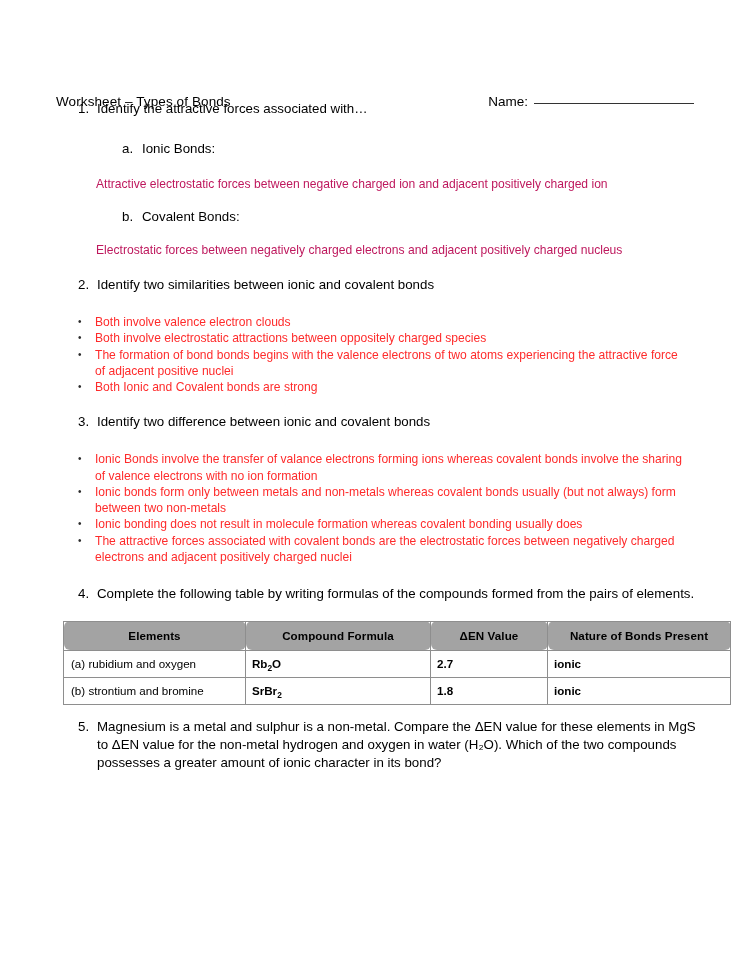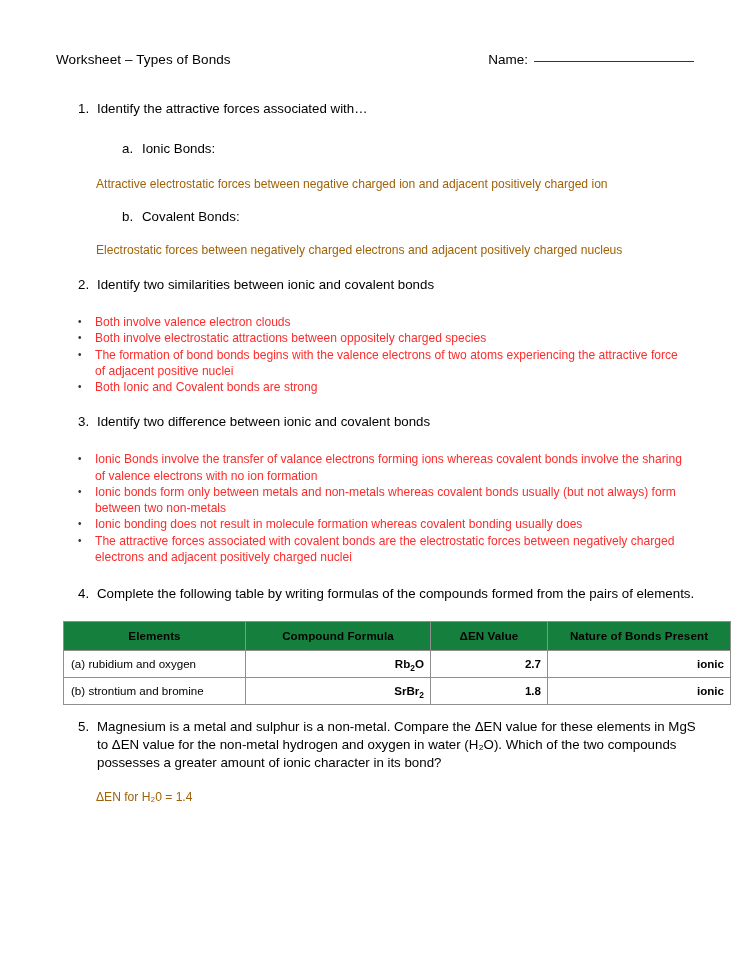--- a/index.html
+++ b/index.html
@@ -36,20 +36,21 @@
   .doc-title {
     font-size: 13.5px;
     letter-spacing: 0.1px;
     white-space: nowrap;
   }
   .name-block {
     display: flex;
     align-items: baseline;
     gap: 6px;
     margin-right: 3px;
+    margin-top: 42px;
   }
   .name-label {
     font-size: 13.5px;
   }
   .name-rule {
     display: inline-block;
     width: 160px;
     border-bottom: 1.4px solid #333;
     height: 1px;
     position: relative;
@@ -85,21 +86,21 @@
     line-height: 1.34;
     margin-left: 122px;
     margin-right: 52px;
   }
   .subq .marker {
     width: 20px;
     flex: 0 0 20px;
   }
 
   .answer {
-    color: #a16207;
+    color: #be185d;
     font-size: 12.1px;
     line-height: 1.36;
     margin-left: 96px;
     margin-right: 55px;
   }
 
   ul.answer-list {
     list-style: none;
     margin: 0;
     padding: 0;
@@ -141,30 +142,31 @@
     table-layout: fixed;
   }
   table.bonds th,
   table.bonds td {
     border: 1px solid #8e8e8e;
     font-size: 11.6px;
     padding: 4px 6px;
     height: 18px;
   }
   table.bonds thead th {
-    background: #15803d;
+    background: #a3a3a3;
     font-weight: bold;
     text-align: center;
     letter-spacing: 0.1px;
     padding-top: 5px;
     padding-bottom: 5px;
+    border-radius: 6px;
   }
   table.bonds tbody td {
     font-weight: bold;
-    text-align: right;
+    text-align: left;
   }
   table.bonds tbody td.elements-cell {
     text-align: left;
     font-weight: normal;
     padding-left: 7px;
   }
   .col-elements { width: 169px; }
   .col-formula  { width: 172px; }
   .col-en       { width: 104px; }
   .col-nature   { width: 170px; }
@@ -310,16 +312,15 @@
 
     <div class="sp-13"></div>
 
     <div class="q">
       <span class="marker">5.</span>
       <span class="qtext">Magnesium is a metal and sulphur is a non-metal.  Compare the ΔEN value for these elements in MgS to ΔEN value for the non-metal hydrogen and oxygen in water (H₂O).  Which of the two compounds possesses a greater amount of ionic character in its bond?</span>
     </div>
 
     <div class="sp-18"></div>
 
-    <div class="answer">ΔEN for H₂0 = 1.4</div>
 
   </div>
 </div>
 
 </body></html>

